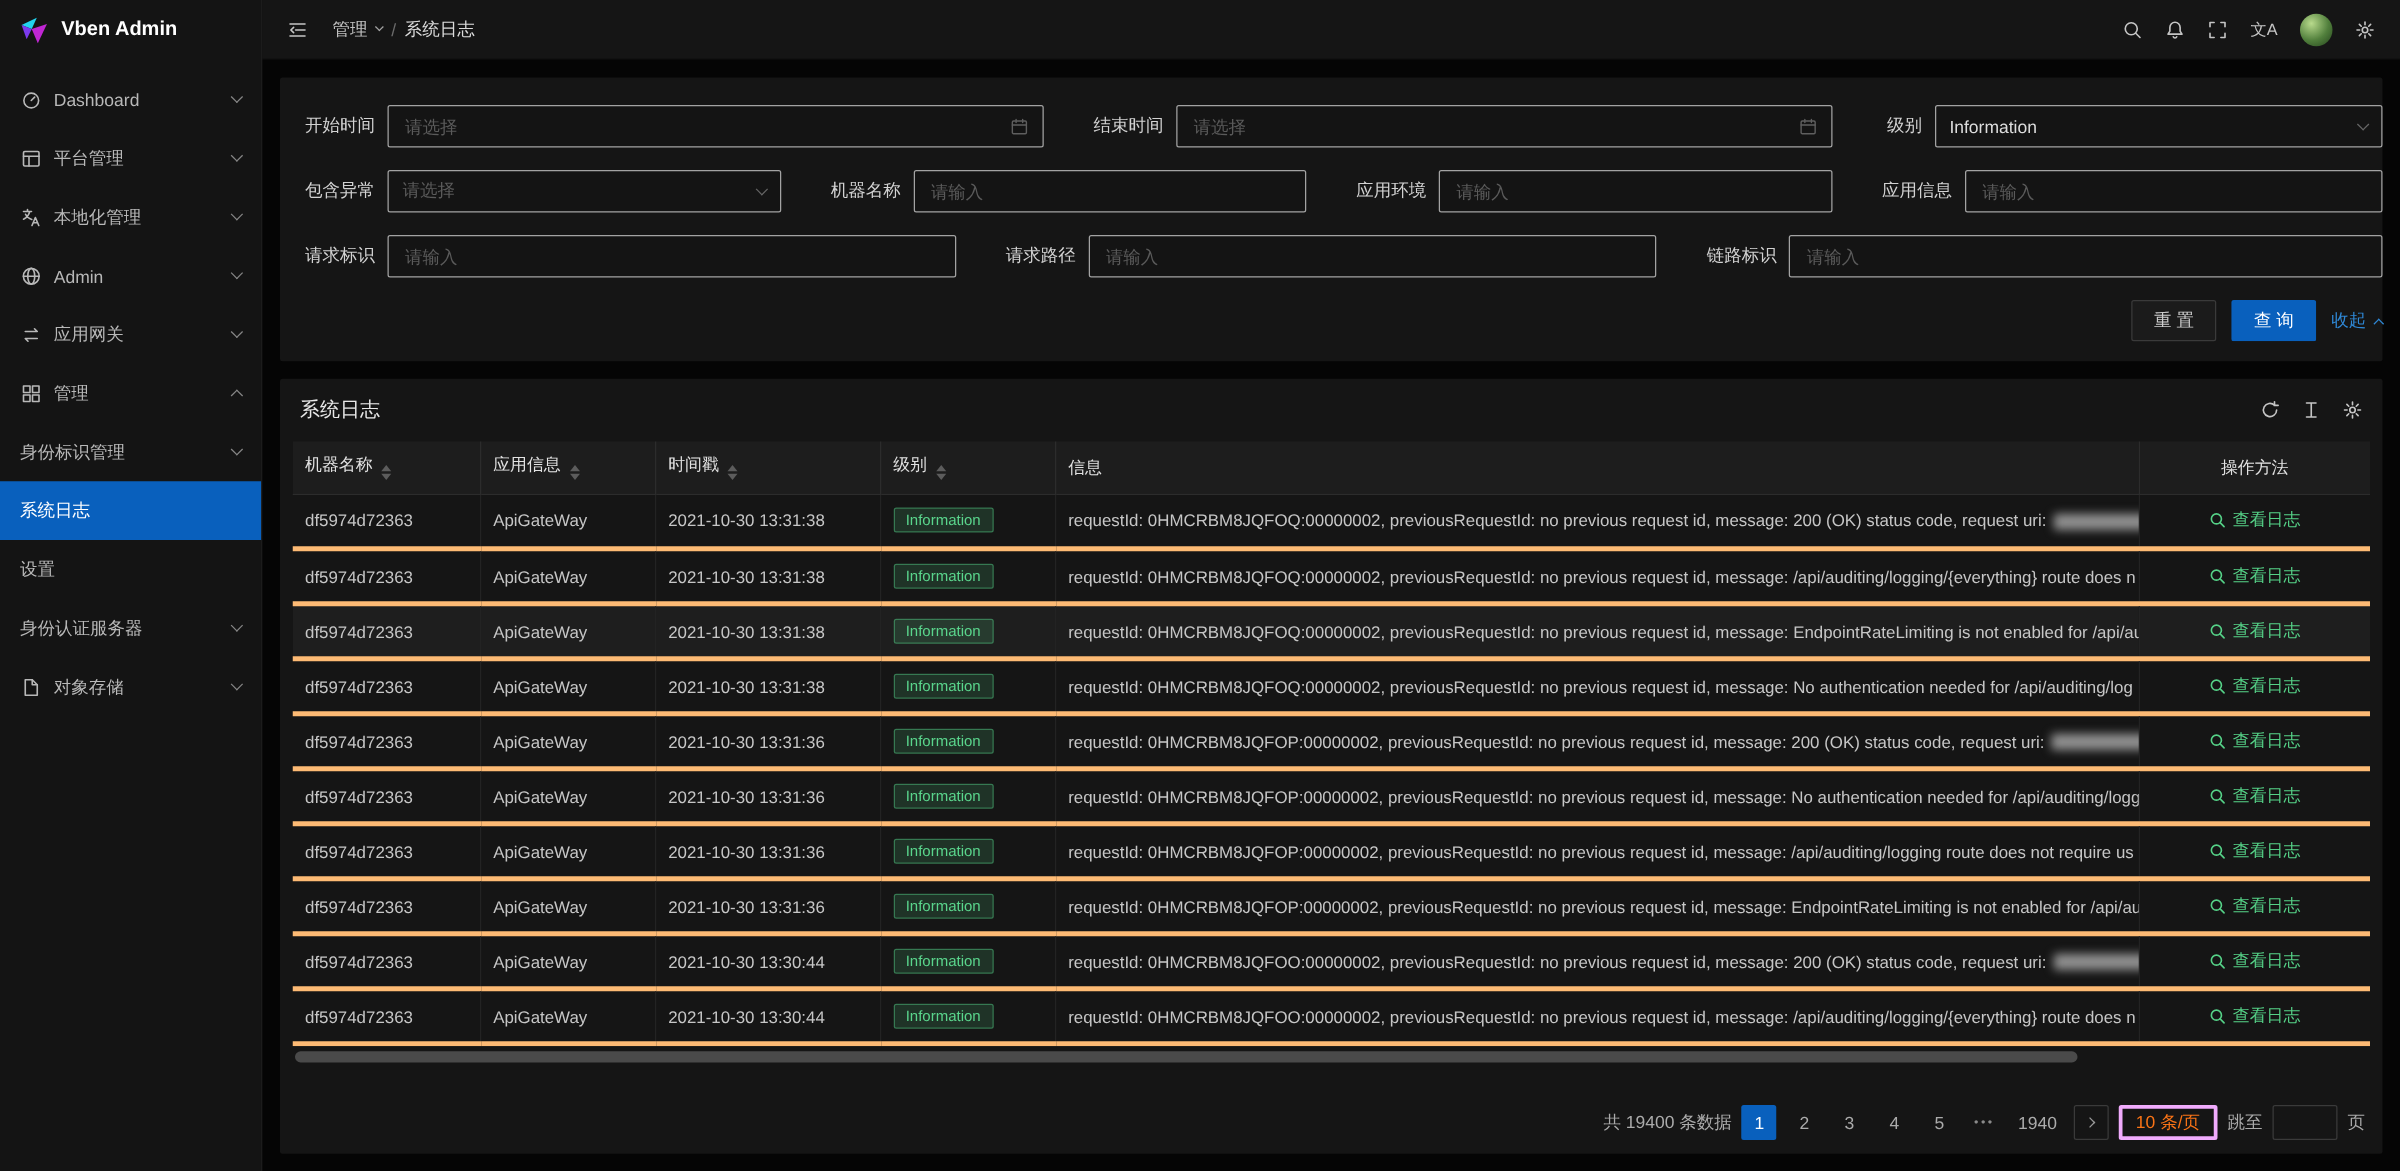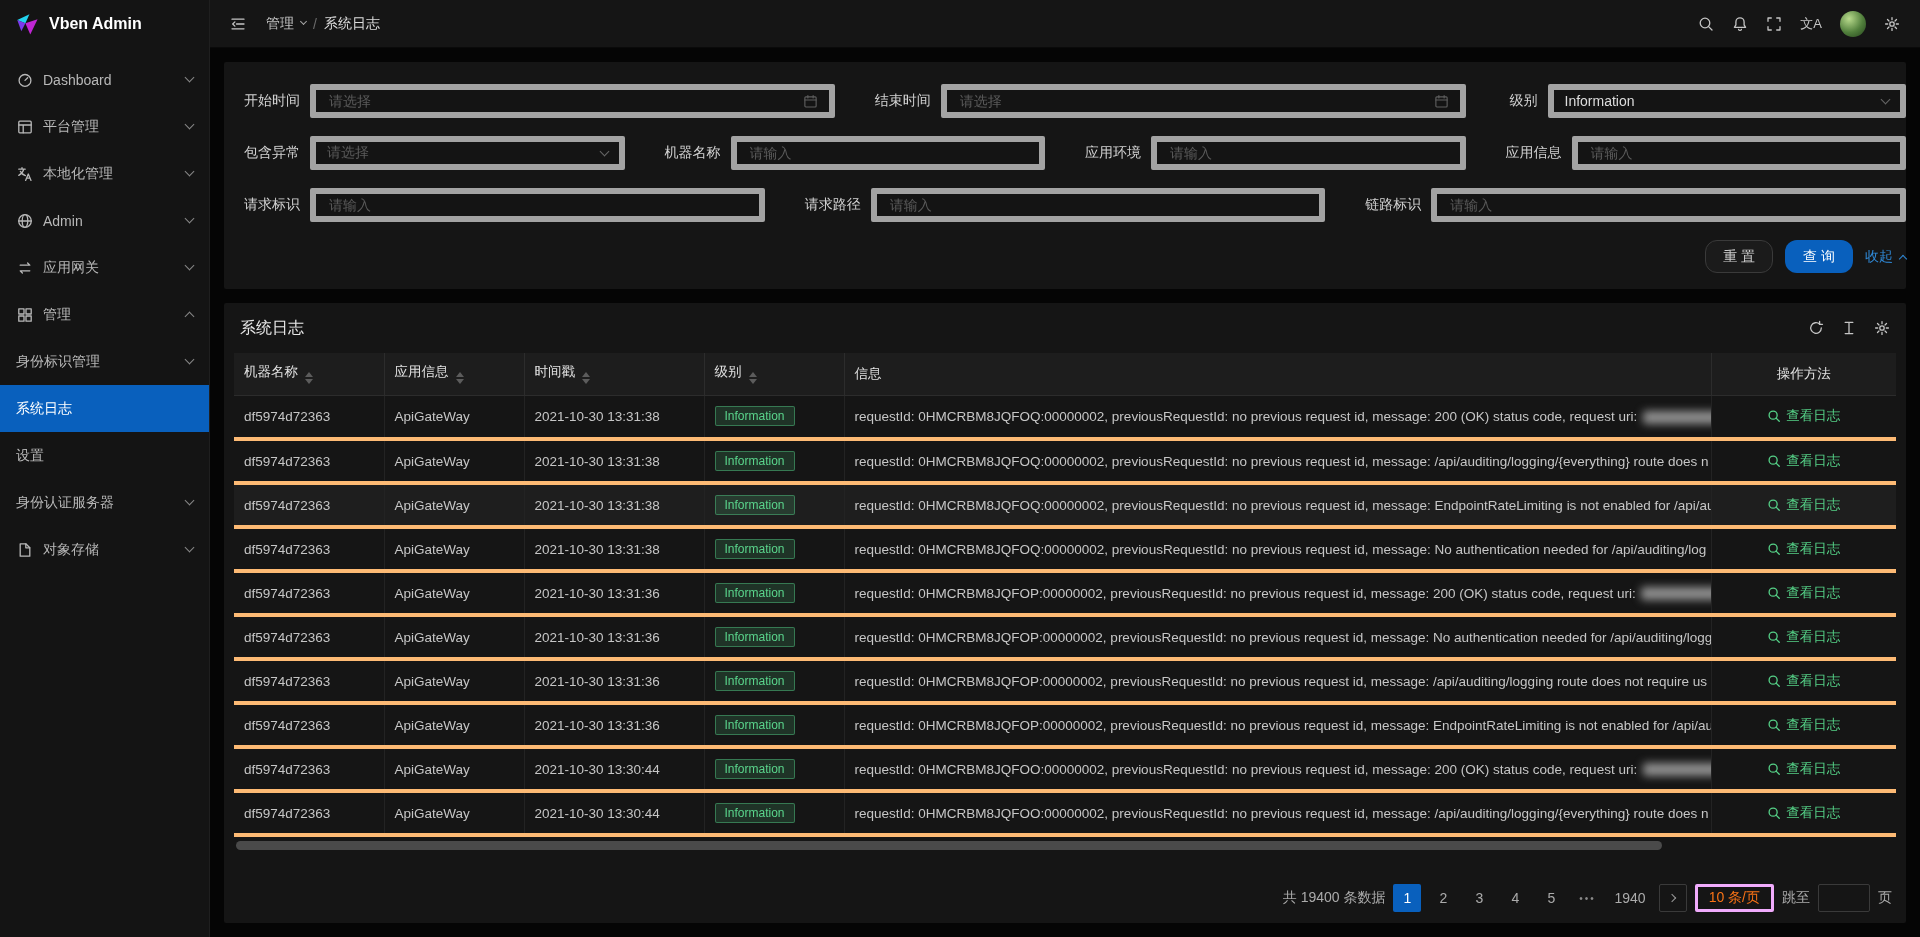--- a/index.html
+++ b/index.html
@@ -38,29 +38,29 @@
   
   .content{flex:1;padding:14px;display:flex;flex-direction:column;gap:14px;background:#050505;overflow:hidden;}
   .card{background:#151515;border-radius:2px;}
 
   
   .form-card{flex:none;padding:22px 0 16px;}
   .f-row{display:flex;margin-bottom:18px;}
   .f-field{display:flex;align-items:center;padding-right:20px;min-width:0;}
   .w38{width:37.5%;}.w25{width:25%;}.w33{width:33.333%;justify-content:flex-end;}
   .f-label{flex:none;width:76px;text-align:right;margin-right:10px;color:#d2d2d2;font-size:14px;}
-  .ctrl{flex:1;height:34px;border:6px solid #a3a3a3;border-radius:2px;background:#141414;display:flex;align-items:center;padding:0 11px;gap:8px;min-width:0;cursor:text;}
+  .ctrl{flex:1;height:34px;border:1px solid #a3a3a3;border-radius:2px;background:#141414;display:flex;align-items:center;padding:0 11px;gap:8px;min-width:0;cursor:text;}
   .ctrl input{flex:1;background:transparent;border:0;outline:0;color:#ddd;font-size:14px;min-width:0;font-family:inherit;}
   .ctrl input::placeholder{color:#5a5a5a;}
   .ctrl .value{flex:1;color:#ddd;font-size:14px;white-space:nowrap;overflow:hidden;}
   .ctrl .value.placeholder{color:#5a5a5a;}
   .suffix-icon{color:#5f5f5f;display:inline-flex;flex:none;}
   .sel-chev{width:7px;height:7px;border-right:1.3px solid #666;border-bottom:1.3px solid #666;transform:rotate(45deg);margin-top:-3px;flex:none;}
   .form-actions{display:flex;justify-content:flex-end;align-items:center;gap:12px;margin-top:2px;}
-  .btn{height:33px;padding:0 17px;font-size:14px;border-radius:12px;border:1px solid transparent;cursor:pointer;font-family:inherit;}
+  .btn{height:33px;padding:0 17px;font-size:14px;border-radius:2px;border:1px solid transparent;cursor:pointer;font-family:inherit;}
   .btn.ghost{background:#1b1b1b;border-color:#3a3a3a;color:#cfcfcf;}
   .btn.primary{background:#0960bd;color:#fff;}
   .collapse-link{color:#2f88d6;font-size:14px;display:inline-flex;align-items:center;gap:7px;cursor:pointer;}
   .collapse-link .chev{width:6px;height:6px;border-color:#2f88d6;}
 
   
   .table-card{flex:1;display:flex;flex-direction:column;min-height:0;padding:0 10px;}
   .card-head{height:50px;flex:none;display:flex;align-items:center;padding:0 6px;}
   .card-title{font-size:16px;color:#e8e8e8;}
   .card-tools{margin-left:auto;display:flex;gap:17px;color:#c5c5c5;align-items:center;}

